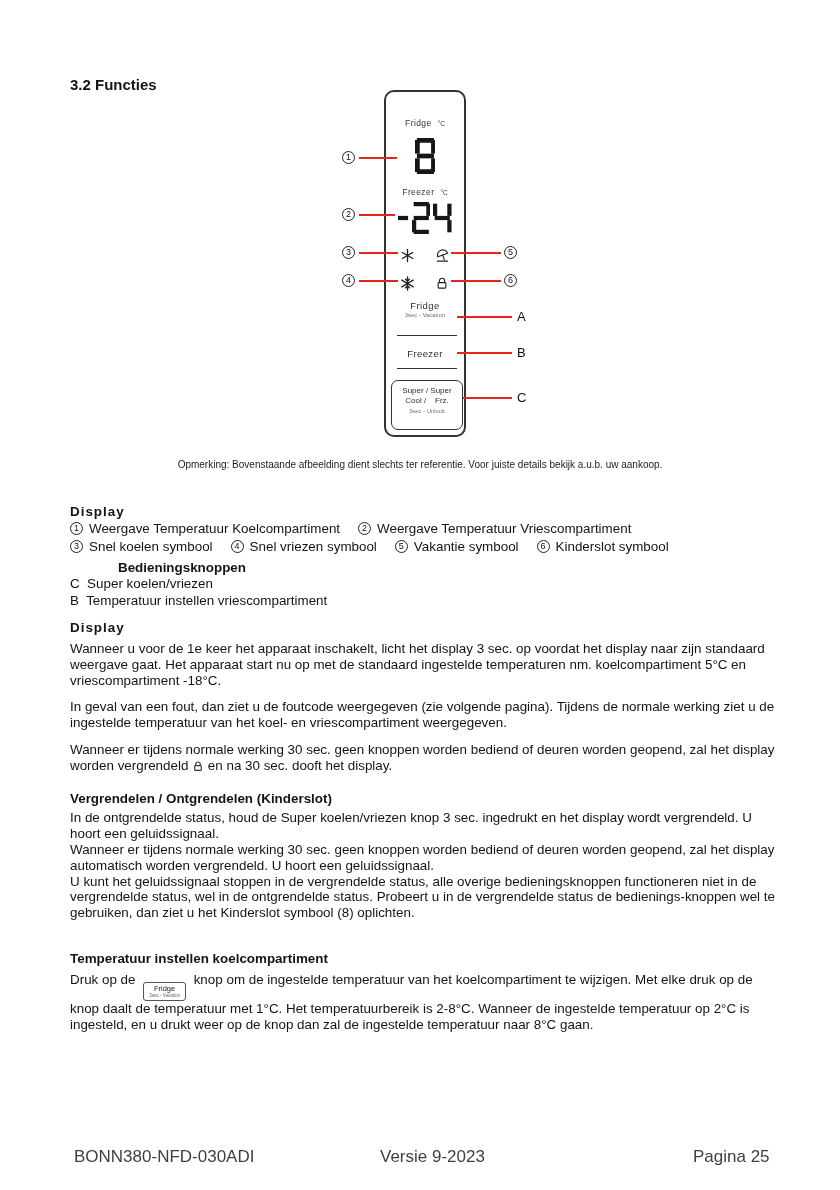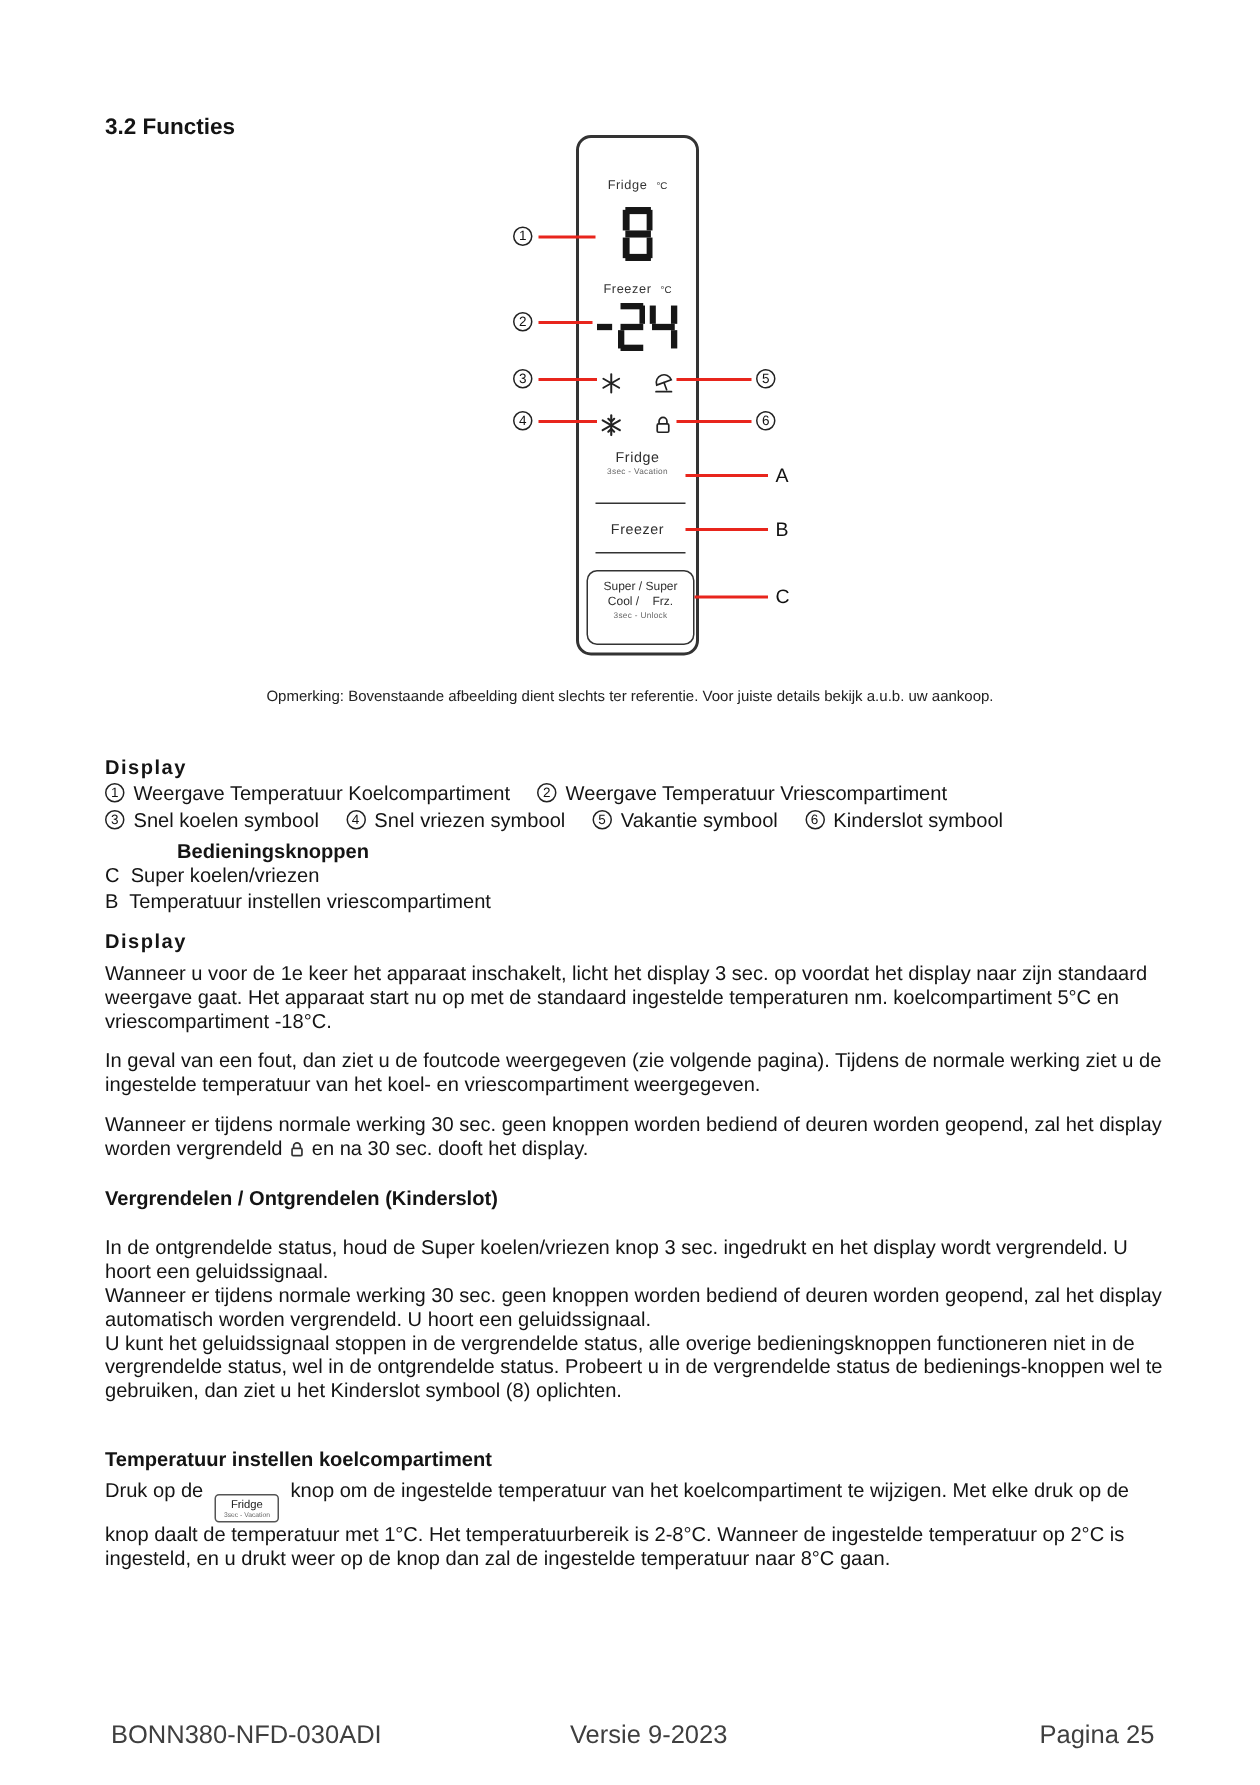--- a/index.html
+++ b/index.html
@@ -62,21 +62,21 @@
   
   .content{position:absolute;left:70px;top:504px;width:710px;font-size:13.4px;line-height:15.8px;color:#141414;}
   .h{font-weight:700;}
   .sp{letter-spacing:1px;}
   .legend-row{display:flex;align-items:center;gap:18px;height:18px;}
   .legend-item{display:inline-flex;align-items:center;gap:6px;}
   .controls-h{margin-top:4px;line-height:16.5px;padding-left:48px;}
   .ctl{white-space:pre-wrap;line-height:16.5px;}
   .h2{margin-top:11px;margin-bottom:5px;}
   .mt{margin-top:11px;}
-  .lockh{margin-top:17px;margin-bottom:18px;}
+  .lockh{margin-top:17px;margin-bottom:4px;}
   .temph{margin-top:30px;margin-bottom:5px;}
   .inline-lock svg{vertical-align:-2px;}
   .inline-btn{display:inline-flex;flex-direction:column;align-items:center;border:1px solid #555;border-radius:3px;padding:1px 5px;margin:0 4px;vertical-align:-7px;background:#fff;}
   .ib1{font-size:7.5px;line-height:9px;color:#222;}
   .ib2{font-size:4.5px;line-height:6px;color:#666;max-width:42px;text-align:center;}
 
   .footer span{position:absolute;top:1147px;font-size:17px;color:#3f3f3f;}
   #f-left{left:74px;}
   #f-center{left:380px;}
   #f-right{left:693px;}

